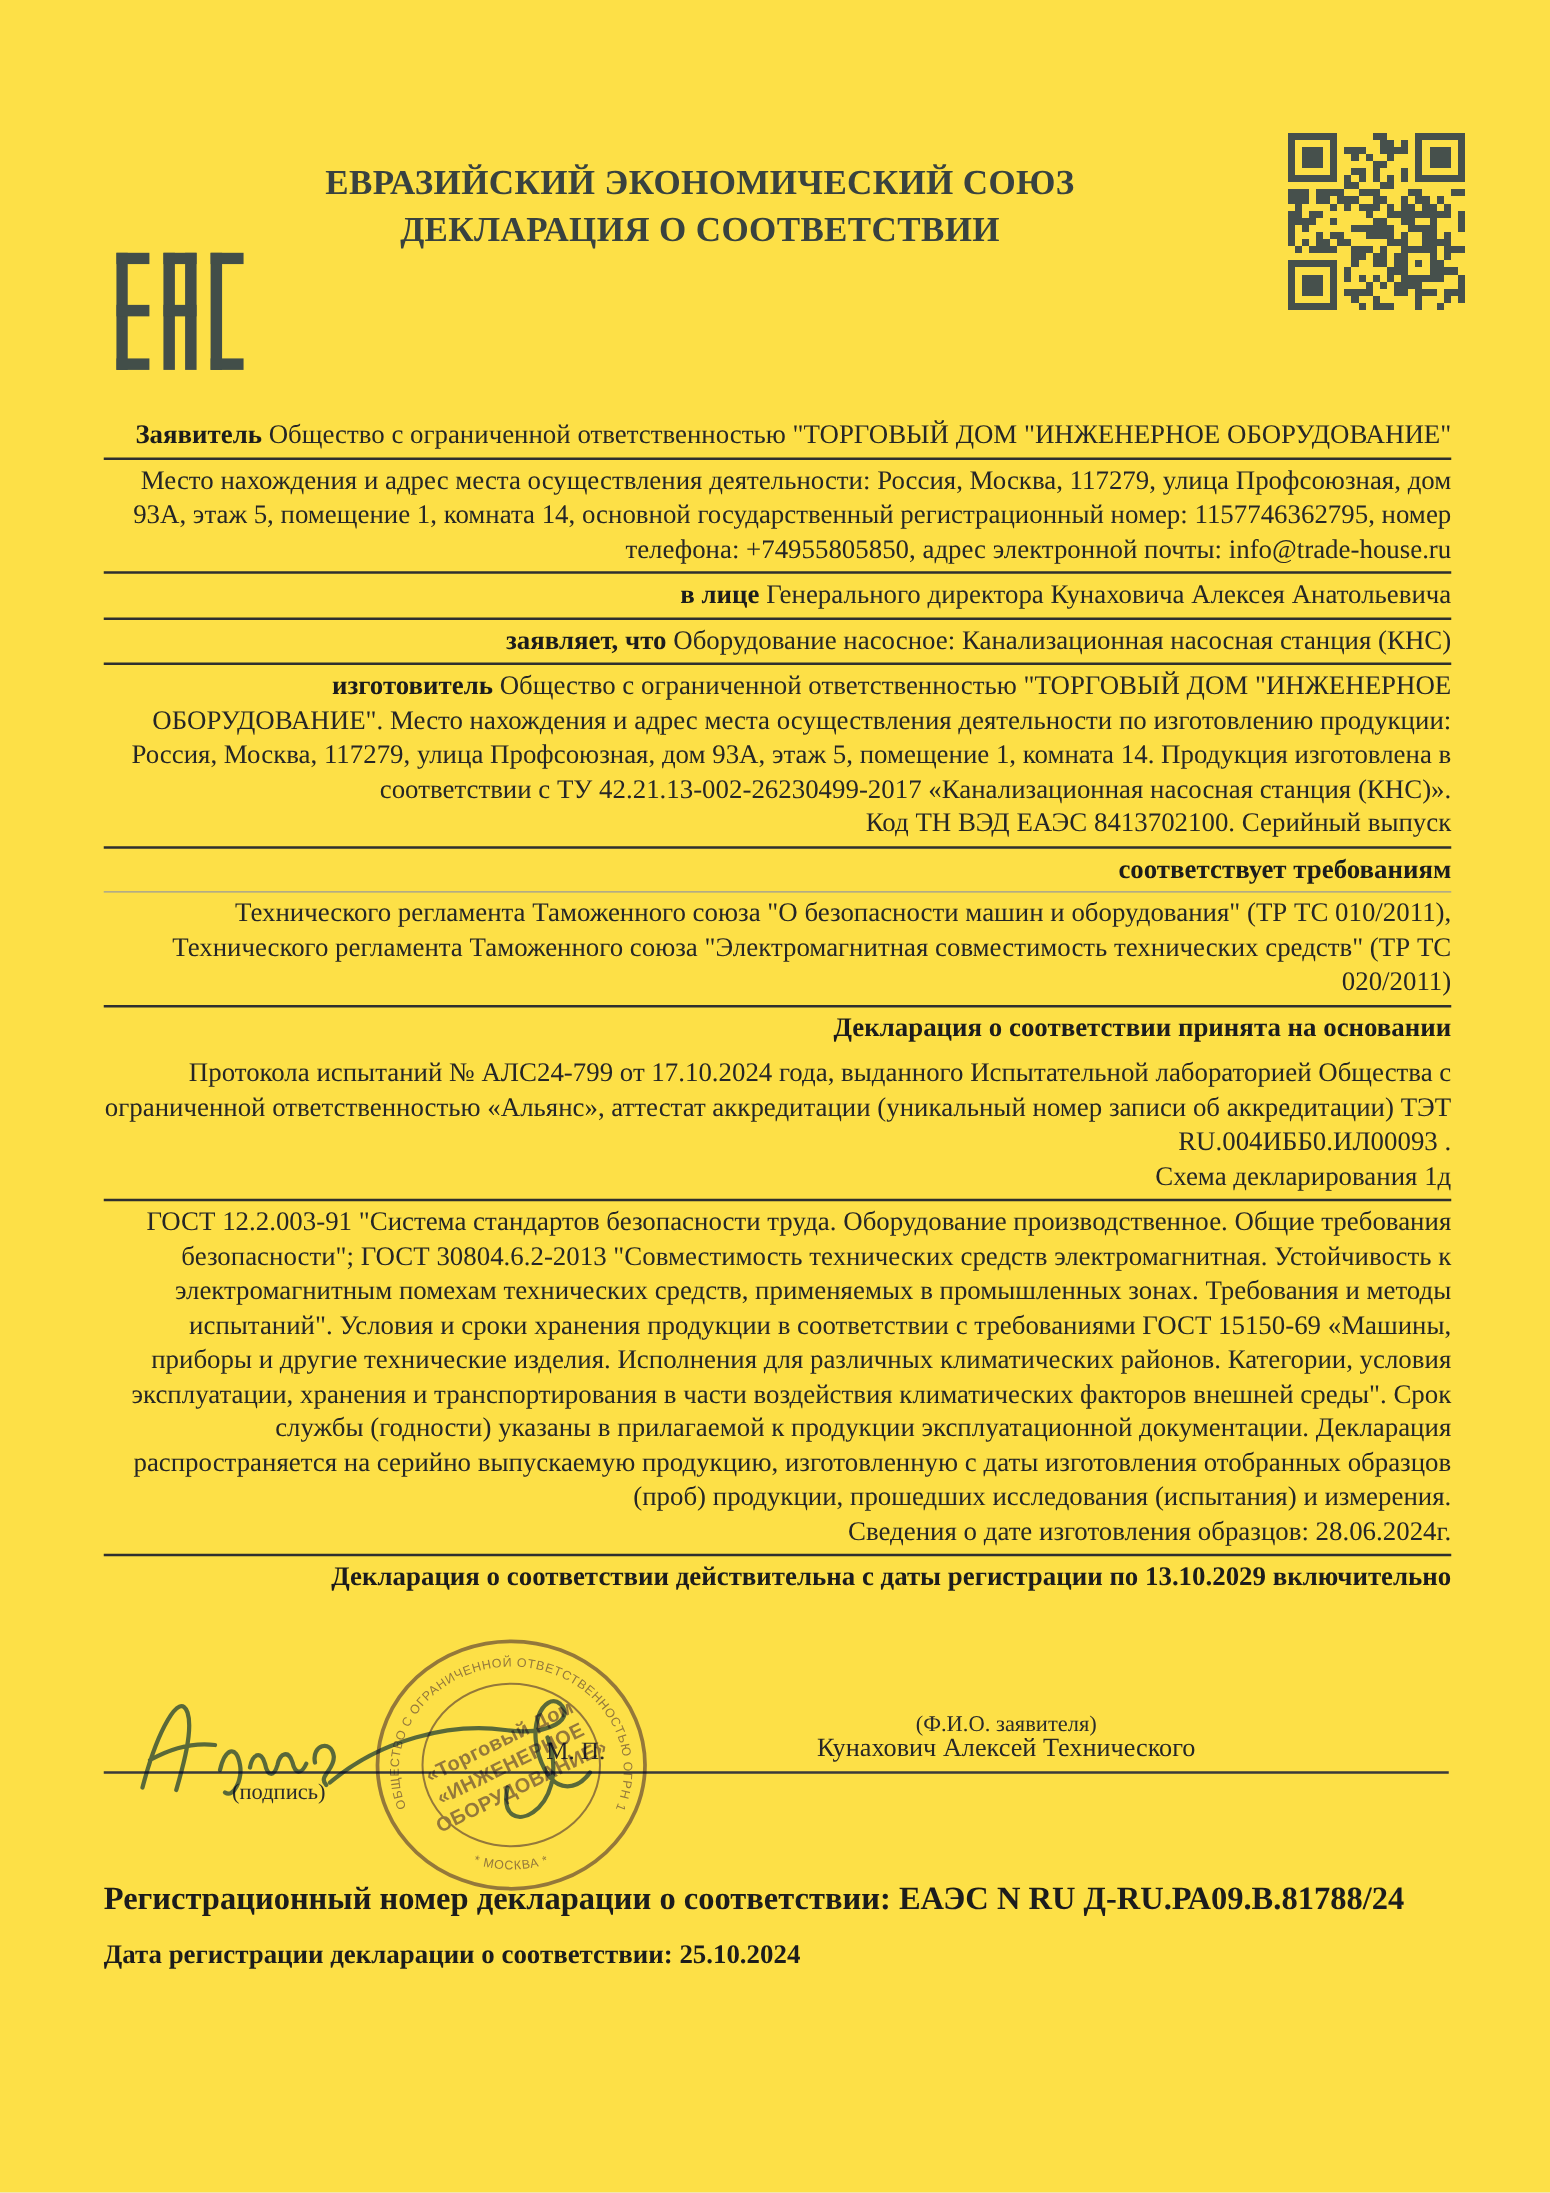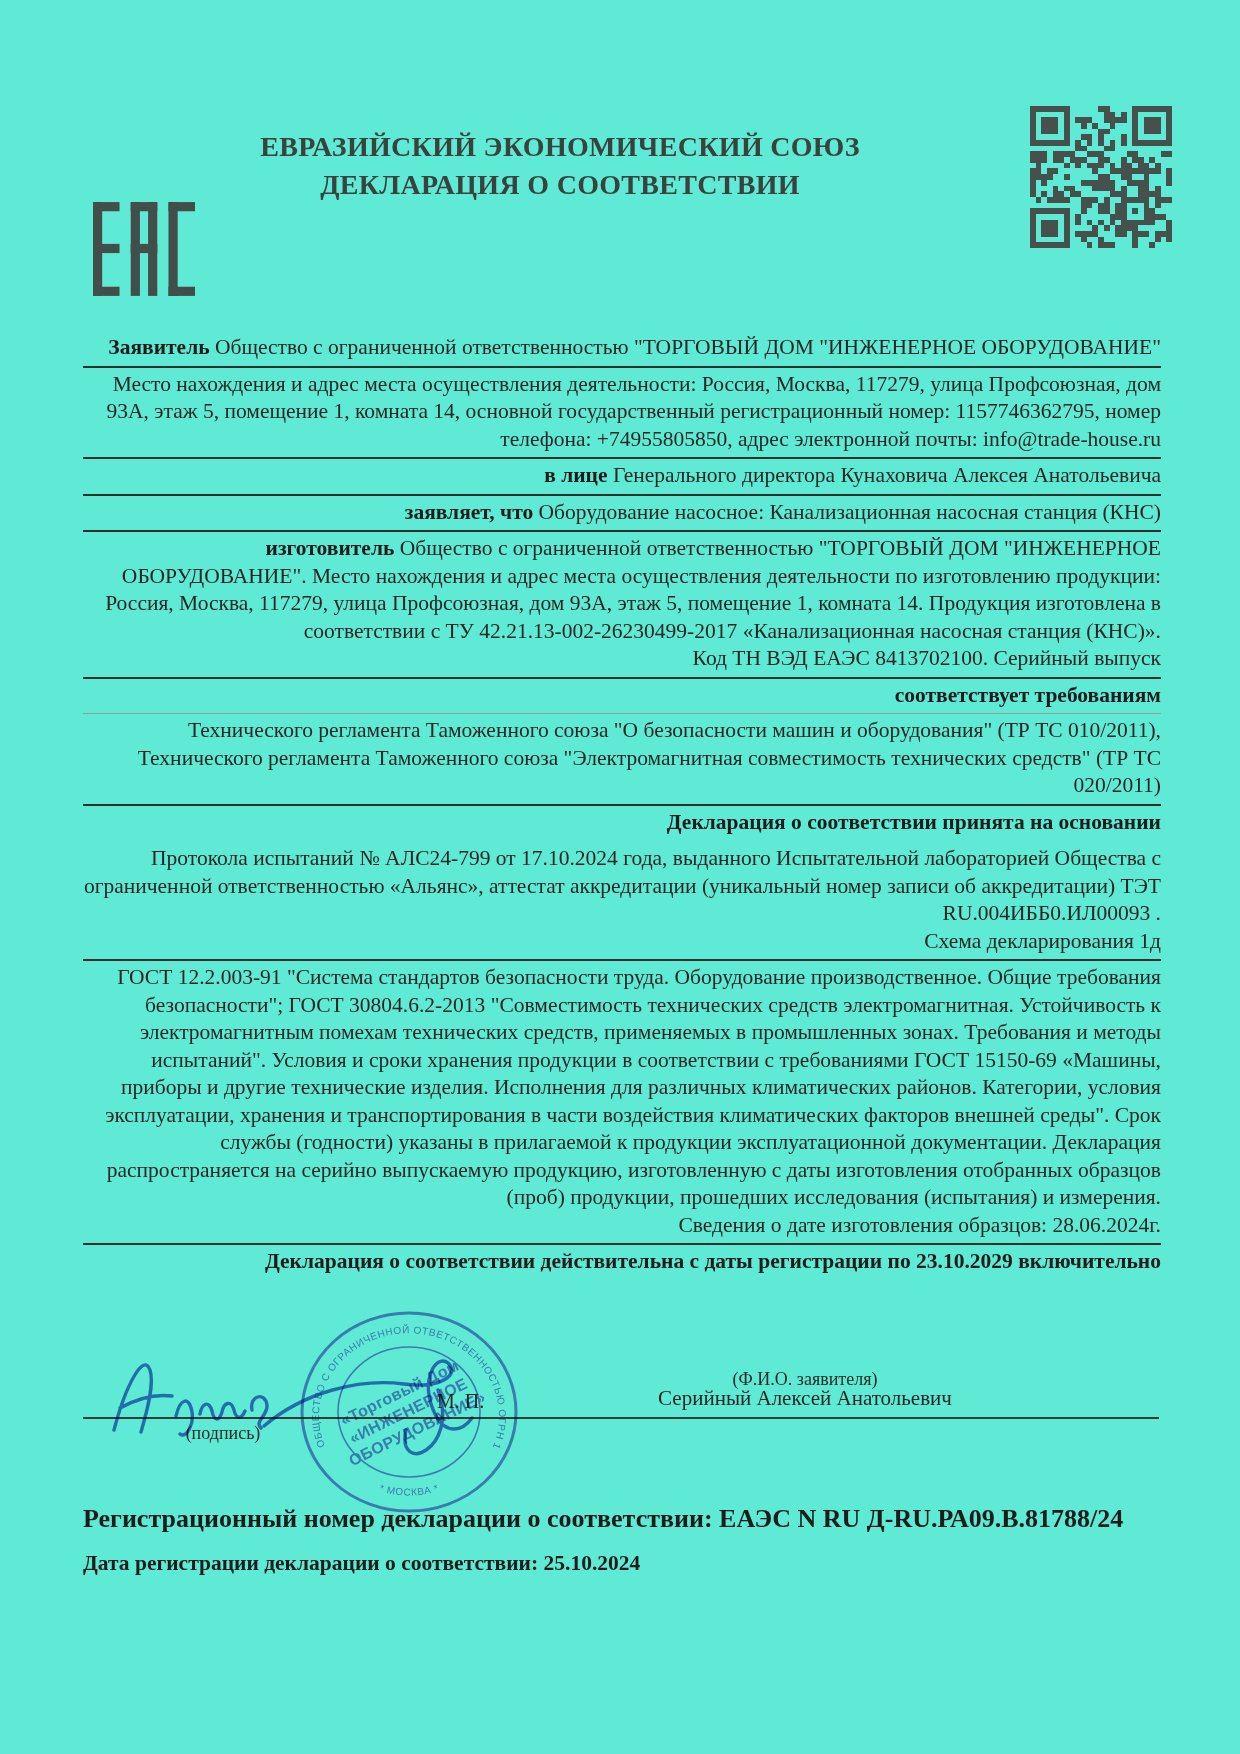--- a/index.html
+++ b/index.html
@@ -1,18 +1,18 @@
 <!DOCTYPE html>
 <html lang="ru"><head>
 <meta charset="utf-8">
 <style>
   html,body{margin:0;padding:0;background:#e8e8e8;}
   .page{
     position:relative;width:1240px;height:1754px;margin:0 auto;
-    background:#5eead4;overflow:hidden;
+    background:#fde047;overflow:hidden;
     font-family:"Liberation Serif",serif;color:#262626;
   }
   
   .title{position:absolute;left:160px;top:128px;width:800px;text-align:center;
          font-weight:bold;color:#39423f;line-height:38px;font-size:28px;letter-spacing:.3px;}
   .eac{position:absolute;left:93px;top:202px;}
   .qr{position:absolute;left:1030px;top:106px;}
   
   .content{position:absolute;left:83px;top:334px;width:1078px;
            font-size:21.5px;line-height:27.5px;}
@@ -422,27 +422,27 @@
 
     <p class="bold h-gap">Декларация о соответствии принята на основании</p>
     <p>Протокола испытаний № АЛС24-799 от 17.10.2024 года, выданного Испытательной лабораторией Общества с ограниченной ответственностью «Альянс», аттестат аккредитации (уникальный номер записи об аккредитации)  ТЭТ RU.004ИББ0.ИЛ00093 .</p>
     <p>Схема декларирования 1д</p>
     <div class="rule"></div>
 
     <p>ГОСТ 12.2.003-91 "Система стандартов безопасности труда. Оборудование производственное. Общие требования безопасности"; ГОСТ 30804.6.2-2013 "Совместимость технических средств электромагнитная. Устойчивость к электромагнитным помехам технических средств, применяемых в промышленных зонах. Требования и методы испытаний". Условия и сроки хранения продукции в соответствии с требованиями ГОСТ 15150-69 «Машины, приборы и другие технические изделия. Исполнения для различных климатических районов. Категории, условия эксплуатации, хранения и транспортирования в части воздействия климатических факторов внешней среды". Срок службы (годности) указаны в прилагаемой к продукции эксплуатационной документации. Декларация распространяется на серийно выпускаемую продукцию, изготовленную с даты изготовления отобранных образцов (проб) продукции, прошедших исследования (испытания) и измерения.</p>
     <p>Сведения о дате изготовления образцов: 28.06.2024г.</p>
     <div class="rule"></div>
 
-    <p class="bold">Декларация о соответствии  действительна с даты регистрации по 23.10.2029 включительно</p>
+    <p class="bold">Декларация о соответствии  действительна с даты регистрации по 13.10.2029 включительно</p>
   </main>
 
   <div class="sig-rule"></div>
   <div class="sig-caption">(подпись)</div>
   <div class="mp">М. П.</div>
-  <div class="fio-name">Серийный Алексей Анатольевич</div>
+  <div class="fio-name">Кунахович Алексей Технического</div>
   <div class="fio-caption">(Ф.И.О. заявителя)</div>
 
   <svg class="stamp" viewBox="-116 -111 232 222" width="232" height="222" aria-hidden="true">
     <defs>
       <path id="arcT" d="M -84 34 A 90 83 0 1 1 84 34"></path>
       <path id="arcB" d="M -58 64 A 90 83 0 0 0 58 64"></path>
     </defs>
     <ellipse rx="107" ry="99" class="st-ring" stroke-width="3"></ellipse>
     <ellipse rx="71" ry="65" class="st-ring" stroke-width="1.6"></ellipse>
     <text class="st-arc"><textPath href="#arcT">ОБЩЕСТВО С ОГРАНИЧЕННОЙ ОТВЕТСТВЕННОСТЬЮ ОГРН 1157746362795</textPath></text>

